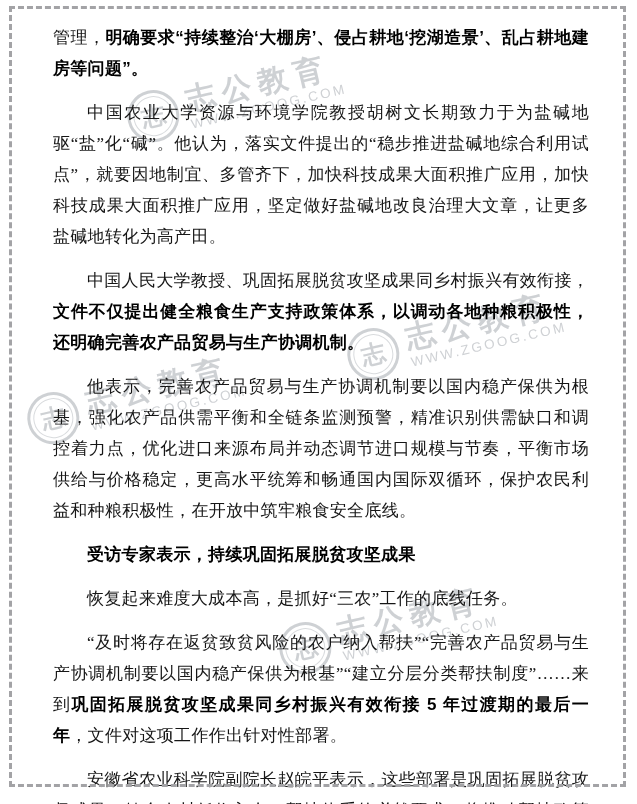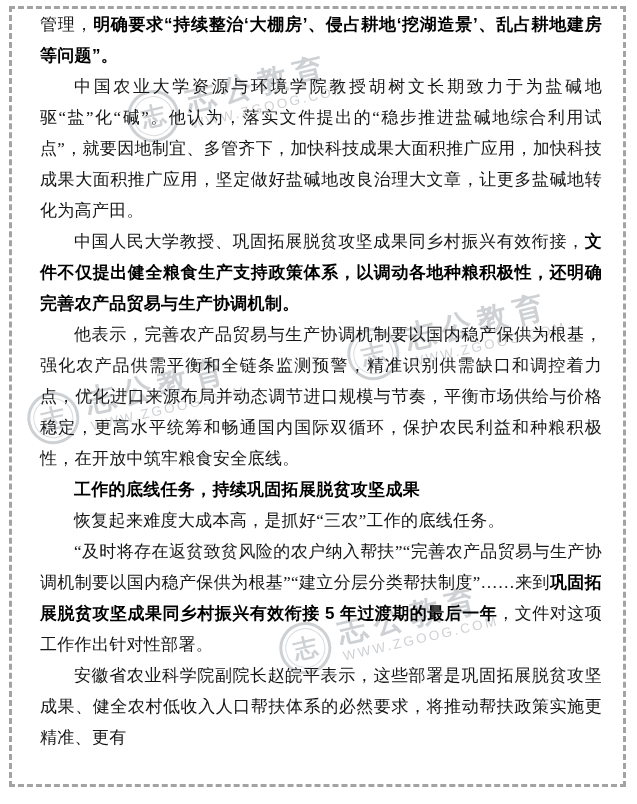--- a/index.html
+++ b/index.html
@@ -79,21 +79,21 @@
   .wm4 { left: 280px; top: 628px; }
 
   
   .content {
     position: absolute;
     left: 40px; top: 9px;
     width: 562px;
     z-index: 1;
   }
   .para {
-    margin: 0;
+    margin: 13px;
     font-size: 17px;
     line-height: 31px;
     letter-spacing: 0.3px;
     color: #161616;
     text-align: justify;
     text-justify: inter-ideograph;
   }
   .para.indent { text-indent: 2em; }
   .bold {
     font-family: "Liberation Sans", sans-serif;
@@ -141,21 +141,21 @@
       <div class="wm-brand">志公教育</div>
       <div class="wm-url">WWW.ZGOOG.COM</div>
     </div>
   </div>
 
   <div class="content">
       <p class="para"><span>管理，</span><span class="bold">明确要求“持续整治‘大棚房’、侵占耕地‘挖湖造景’、乱占耕地建房等问题”。</span></p>
       <p class="para indent"><span>中国农业大学资源与环境学院教授胡树文长期致力于为盐碱地驱“盐”化“碱”。他认为，落实文件提出的“稳步推进盐碱地综合利用试点”，就要因地制宜、多管齐下，加快科技成果大面积推广应用，加快科技成果大面积推广应用，坚定做好盐碱地改良治理大文章，让更多盐碱地转化为高产田。</span></p>
       <p class="para indent"><span>中国人民大学教授、巩固拓展脱贫攻坚成果同乡村振兴有效衔接，</span><span class="bold">文件不仅提出健全粮食生产支持政策体系，以调动各地种粮积极性，还明确完善农产品贸易与生产协调机制。</span></p>
       <p class="para indent"><span>他表示，完善农产品贸易与生产协调机制要以国内稳产保供为根基，强化农产品供需平衡和全链条监测预警，精准识别供需缺口和调控着力点，优化进口来源布局并动态调节进口规模与节奏，平衡市场供给与价格稳定，更高水平统筹和畅通国内国际双循环，保护农民利益和种粮积极性，在开放中筑牢粮食安全底线。</span></p>
-      <p class="para indent"><span class="bold">工作的底线任务，持续巩固拓展脱贫攻坚成果</span></p>
+      <p class="para indent"><span class="bold">受访专家表示，持续巩固拓展脱贫攻坚成果</span></p>
       <p class="para indent"><span>恢复起来难度大成本高，是抓好“三农”工作的底线任务。</span></p>
       <p class="para indent"><span>“及时将存在返贫致贫风险的农户纳入帮扶”“完善农产品贸易与生产协调机制要以国内稳产保供为根基”“建立分层分类帮扶制度”……来到</span><span class="bold">巩固拓展脱贫攻坚成果同乡村振兴有效衔接 5 年过渡期的最后一年</span><span>，文件对这项工作作出针对性部署。</span></p>
       <p class="para indent"><span>安徽省农业科学院副院长赵皖平表示，这些部署是巩固拓展脱贫攻坚成果、健全农村低收入人口帮扶体系的必然要求，将推动帮扶政策实施更精准、更有</span></p>
     </div>
 
   <div class="page-frame"></div>
 
 </div>
 
 </body></html>

